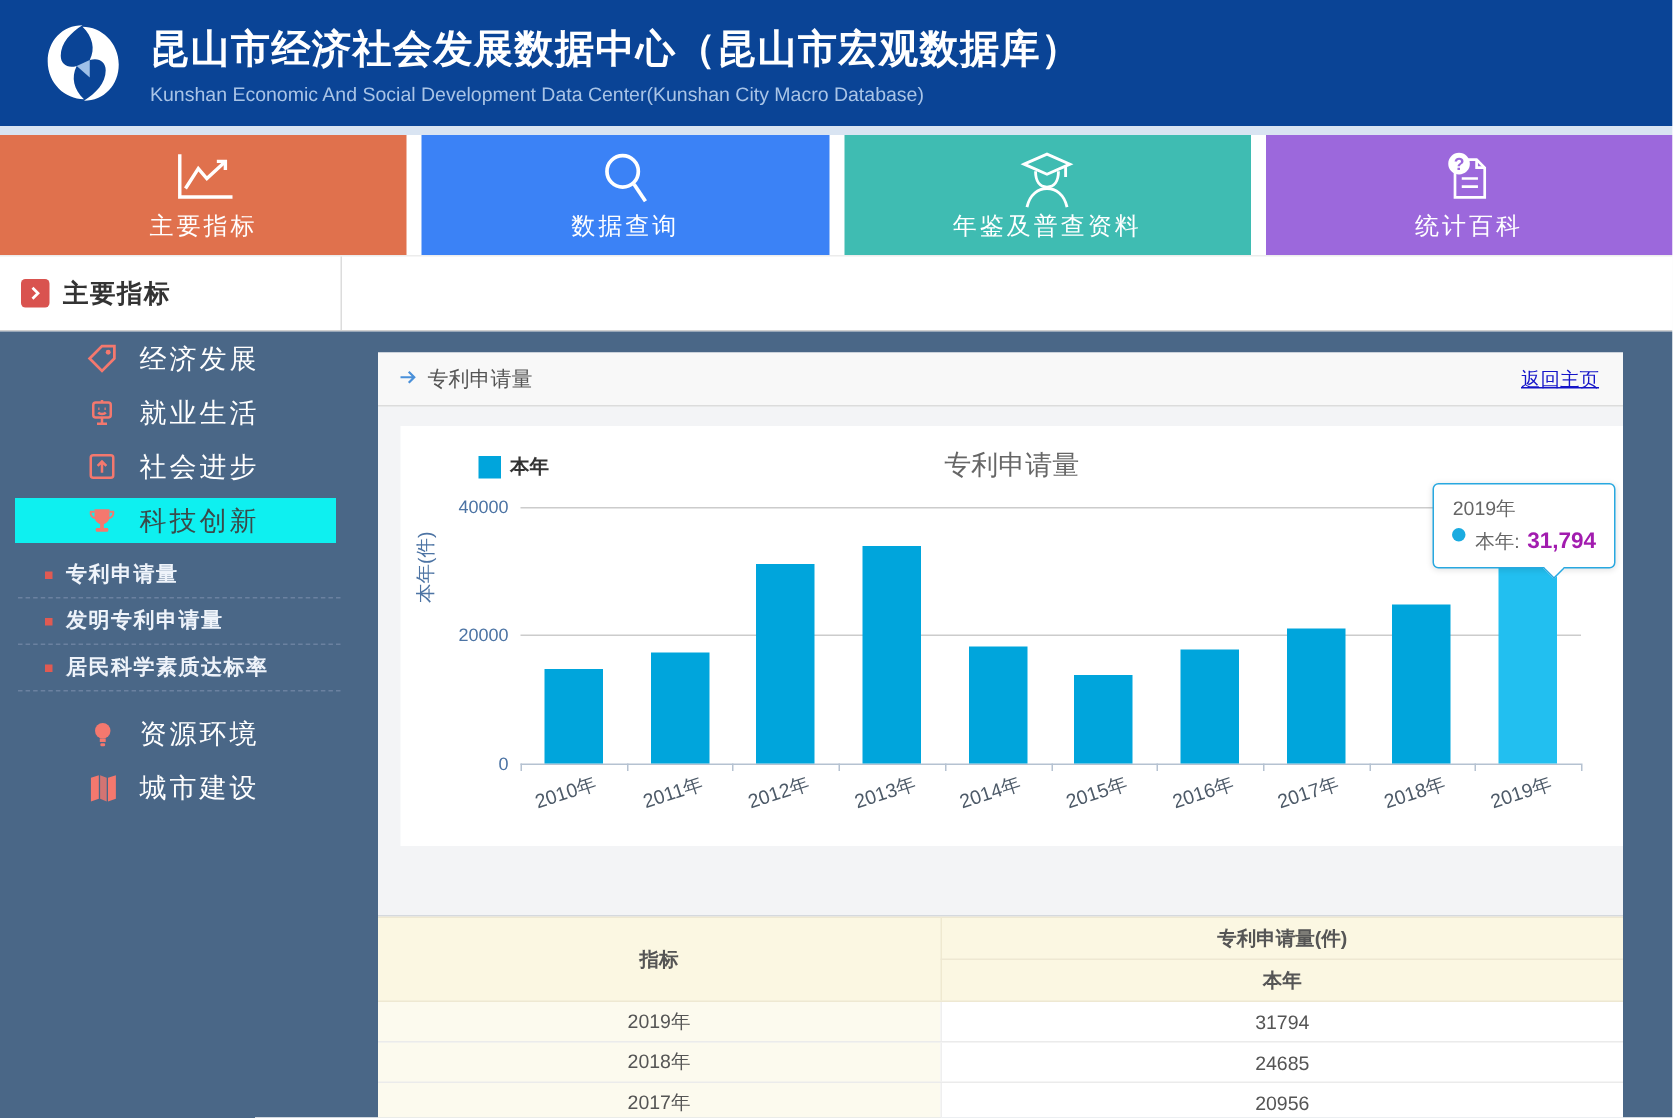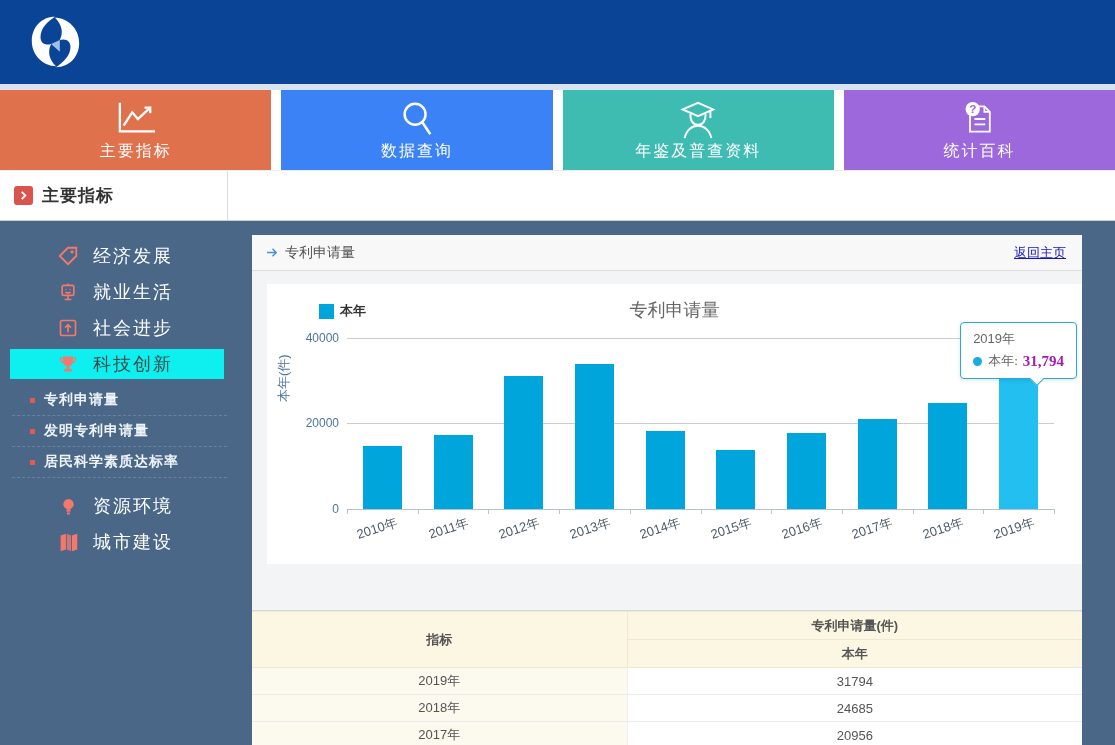--- a/index.html
+++ b/index.html
@@ -21,21 +21,21 @@
   .tab .tab-label { color:#fff; font-size:16px; letter-spacing:2px; margin-top:2px; }
 
   
   .crumb-row { height:51px; background:#fff; border-top:1px solid #ececec; border-bottom:1px solid #cfcfcf; display:flex; align-items:stretch; }
   .crumb-left { width:228px; border-right:1px solid #dcdcdc; display:flex; align-items:center; padding-left:14px; }
   .crumb-icon { width:19px; height:19px; background:#d9534f; border-radius:3px; display:flex; align-items:center; justify-content:center; margin-right:9px; }
   .crumb-label { font-size:17px; color:#333; font-weight:bold; letter-spacing:1px; }
 
   
   .main { height:524px; background:#4a6787; display:flex; }
-  .sidebar { width:252px; flex:0 0 auto; padding-top:17px; }
+  .sidebar { width:252px; flex:0 0 auto; }
   .side-item { height:36px; display:flex; align-items:center; padding-left:56px; cursor:pointer; }
   .side-item .s-icon { width:24px; height:22px; display:flex; align-items:center; justify-content:center; margin-right:13px; }
   .side-item .s-label { color:#fff; font-size:18px; letter-spacing:2px; }
   .side-item.active { height:30px; margin:3px 28px 3px 10px; padding-left:46px; background:#0ef0f0; }
   .side-item.active .s-label { color:#3a4a4a; }
   .side-children { margin-top:6px; }
   .side-child { height:31px; margin:0 25px 0 12px; display:flex; align-items:center; border-bottom:1px dashed #6b81a0; cursor:pointer; }
   .side-child .bullet { width:5px; height:5px; background:#e05a52; margin:0 9px 0 18px; }
   .side-child .c-label { color:#eef3fa; font-size:14px; font-weight:bold; letter-spacing:1px; }
   .side-gap { height:10px; }
@@ -65,21 +65,21 @@
 
   .y-label { position:absolute; width:60px; text-align:right; right:100%; margin-right:8px; font-size:12px; color:#4d74a4; }
   .y-axis-title { position:absolute; left:8px; top:118px; transform:rotate(-90deg); transform-origin:left top; font-size:13px; color:#4d74a4; white-space:nowrap; }
 
   .x-labels { position:absolute; left:80px; right:28px; top:231px; display:flex; }
   .x-label-slot { flex:1 1 0; display:flex; justify-content:center; }
   .x-label { font-size:13px; color:#4d5a68; transform:rotate(-18deg) translate(-6px,3px); white-space:nowrap; }
 
   .tooltip { position:absolute; top:38px; right:5px; background:#fff; border:1px solid #28a8e0; border-radius:4px; padding:7px 12px 8px 12px; box-shadow:0 1px 4px rgba(0,0,0,0.12); }
   .tooltip-title { font-size:13px; color:#666; margin-bottom:4px; }
-  .tooltip-row { display:flex; align-items:center;font-family:Liberation Serif, serif; }
+  .tooltip-row { display:flex; align-items:flex-start; }
   .tooltip-dot { width:9px; height:9px; border-radius:50%; background:#1aabe0; margin-right:6px; }
   .tooltip-series { font-size:13px; color:#666; margin-right:5px; }
   .tooltip-value { font-size:15px; font-weight:bold; color:#a21caf; }
   .tooltip-caret { position:absolute; bottom:-6px; left:62%; width:10px; height:10px; background:#fff; border-right:1px solid #28a8e0; border-bottom:1px solid #28a8e0; transform:rotate(45deg); }
 
   
   .table-wrap { margin-top:46px; border-top:1px solid #d5d9de; }
   table.data-table { width:100%; border-collapse:collapse; }
   .data-table th { background:#fbf7e2; font-size:13px; color:#555; font-weight:bold; height:28px; border:1px solid #eee8d2; border-left:none; border-right:none; }
   .data-table th.col-div { border-left:1px solid #efe9d0; }
@@ -92,20 +92,24 @@
 
 <div class="page">
 
   <div class="header">
     <div class="logo">
       <svg viewBox="0 0 60 60" width="58" height="58">
         <path d="M30 4 C16 4 6 15 6 29 C6 44 18 55 31 55 C24 48 22 40 26 32 C20 34 15 31 15 25 C15 16 22 9 30 4 Z" fill="#fff"></path>
         <path d="M31 56 C45 56 55 45 55 31 C55 16 43 5 30 5 C37 12 39 20 35 28 C41 26 46 29 46 35 C46 44 39 51 31 56 Z" fill="#fff"></path>
         <path d="M26 32 L35 28 L35 40 Z" fill="#9fc0e8"></path>
       </svg>
+    </div>
+    <div class="title-block">
+      <div class="site-title">昆山市经济社会发展数据中心（昆山市宏观数据库）</div>
+      <div class="site-subtitle">Kunshan Economic And Social Development Data Center(Kunshan City Macro Database)</div>
     </div>
   </div>
   <div class="header-strip"></div>
 
   <div class="nav-tabs" id="nav-tabs">
       <div class="tab" style="background: rgb(224, 113, 77);">
         <span class="tab-icon">
           <svg viewBox="0 0 48 40" width="46" height="38" fill="none" stroke="#fff" stroke-width="2.4">
             <path d="M7 3 V33 H44"></path>
             <path d="M11 27 L20 13 L26 20 L39 8"></path>

